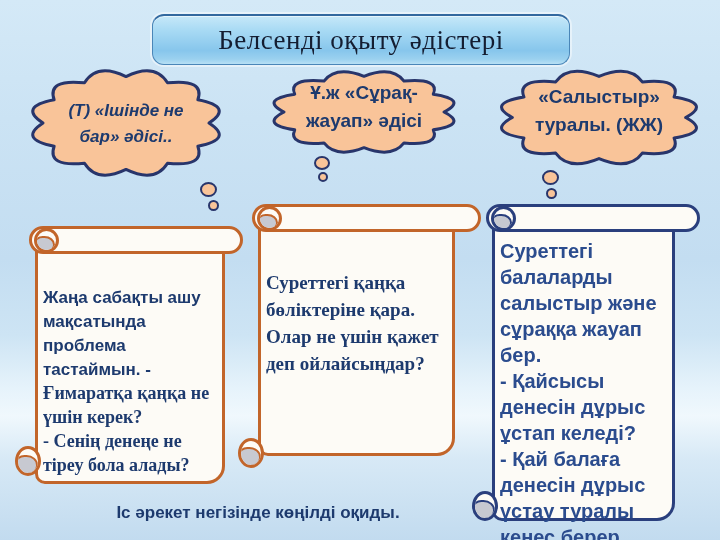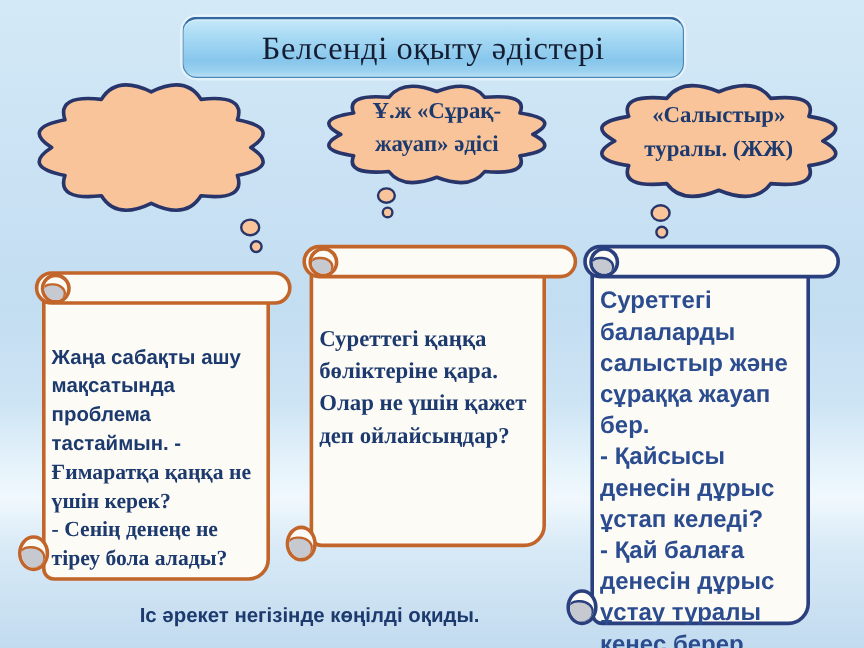--- a/index.html
+++ b/index.html
@@ -23,21 +23,21 @@
   .banner-title{
     font-family:"Liberation Serif",serif;font-weight:normal;
     font-size:27px;color:#141d31;letter-spacing:.5px;
   }
   
   .cloud{position:absolute;}
   .cloud svg{position:absolute;left:0;top:0;}
   .cloud-text{
     position:absolute;display:flex;align-items:center;justify-content:center;
     text-align:center;color:var(--ink-navy);
-    font-family:Liberation Serif, serif;font-weight:bold;z-index:2;
+    font-family:Liberation Sans, sans-serif;font-weight:bold;z-index:2;
   }
   .tail-bubble{
     position:absolute;border-radius:50%;
     background:var(--cloud-fill);border:2.5px solid var(--cloud-outline);
     box-sizing:border-box;z-index:1;
   }
   
   .scroll{position:absolute;}
   .scroll .body{
     position:absolute;left:6px;top:13px;bottom:0;right:var(--bri,18px);
@@ -91,20 +91,21 @@
   <div class="banner">
     <div class="banner-title">Белсенді оқыту әдістері</div>
   </div>
 
   <div class="cloud" style="left:14px;top:58px;width:224px;height:160px">
     <svg width="224" height="130" viewBox="-25 -12 270 154" preserveAspectRatio="none">
       <path vector-effect="non-scaling-stroke" fill="var(--cloud-fill)" stroke="var(--cloud-outline)" stroke-width="3" stroke-linejoin="round" d="M 210 65 Q 240.4 45.8 196.6 37.5 Q 205.4 12.5 160 17.4 Q 144.9 -6.7 110 10 Q 75.1 -6.7 60 17.4 Q 14.6 12.5 23.4 37.5 Q -20.4 45.8 10 65 Q -20.4 84.2 23.4 92.5 Q 14.6 117.5 60 112.6 Q 75.1 136.7 110 120 Q 144.9 136.7 160 112.6 Q 205.4 117.5 196.6 92.5 Q 240.4 84.2 210 65 Z"></path>
     </svg>
     <div class="tail-bubble" style="left:186px;top:124px;width:17px;height:15px"></div>
     <div class="tail-bubble" style="left:194px;top:142px;width:11px;height:11px"></div>
+    <div class="cloud-text" style="left:34px;top:28px;width:156px;height:76px;font-size:17px;font-style:italic;line-height:1.55">(Т) «Ішінде не бар» әдісі..</div>
   </div>
 
   <div class="cloud" style="left:256px;top:62px;width:216px;height:125px">
     <svg width="216" height="100" viewBox="-25 -12 270 154" preserveAspectRatio="none">
       <path vector-effect="non-scaling-stroke" fill="var(--cloud-fill)" stroke="var(--cloud-outline)" stroke-width="3" stroke-linejoin="round" d="M 210 65 Q 240.4 45.8 196.6 37.5 Q 205.4 12.5 160 17.4 Q 144.9 -6.7 110 10 Q 75.1 -6.7 60 17.4 Q 14.6 12.5 23.4 37.5 Q -20.4 45.8 10 65 Q -20.4 84.2 23.4 92.5 Q 14.6 117.5 60 112.6 Q 75.1 136.7 110 120 Q 144.9 136.7 160 112.6 Q 205.4 117.5 196.6 92.5 Q 240.4 84.2 210 65 Z"></path>
     </svg>
     <div class="tail-bubble" style="left:58px;top:94px;width:16px;height:14px"></div>
     <div class="tail-bubble" style="left:62px;top:110px;width:10px;height:10px"></div>
     <div class="cloud-text" style="left:36px;top:14px;width:144px;height:62px;font-size:19px;line-height:1.5">Ұ.ж «Сұрақ-жауап» әдісі</div>
   </div>

